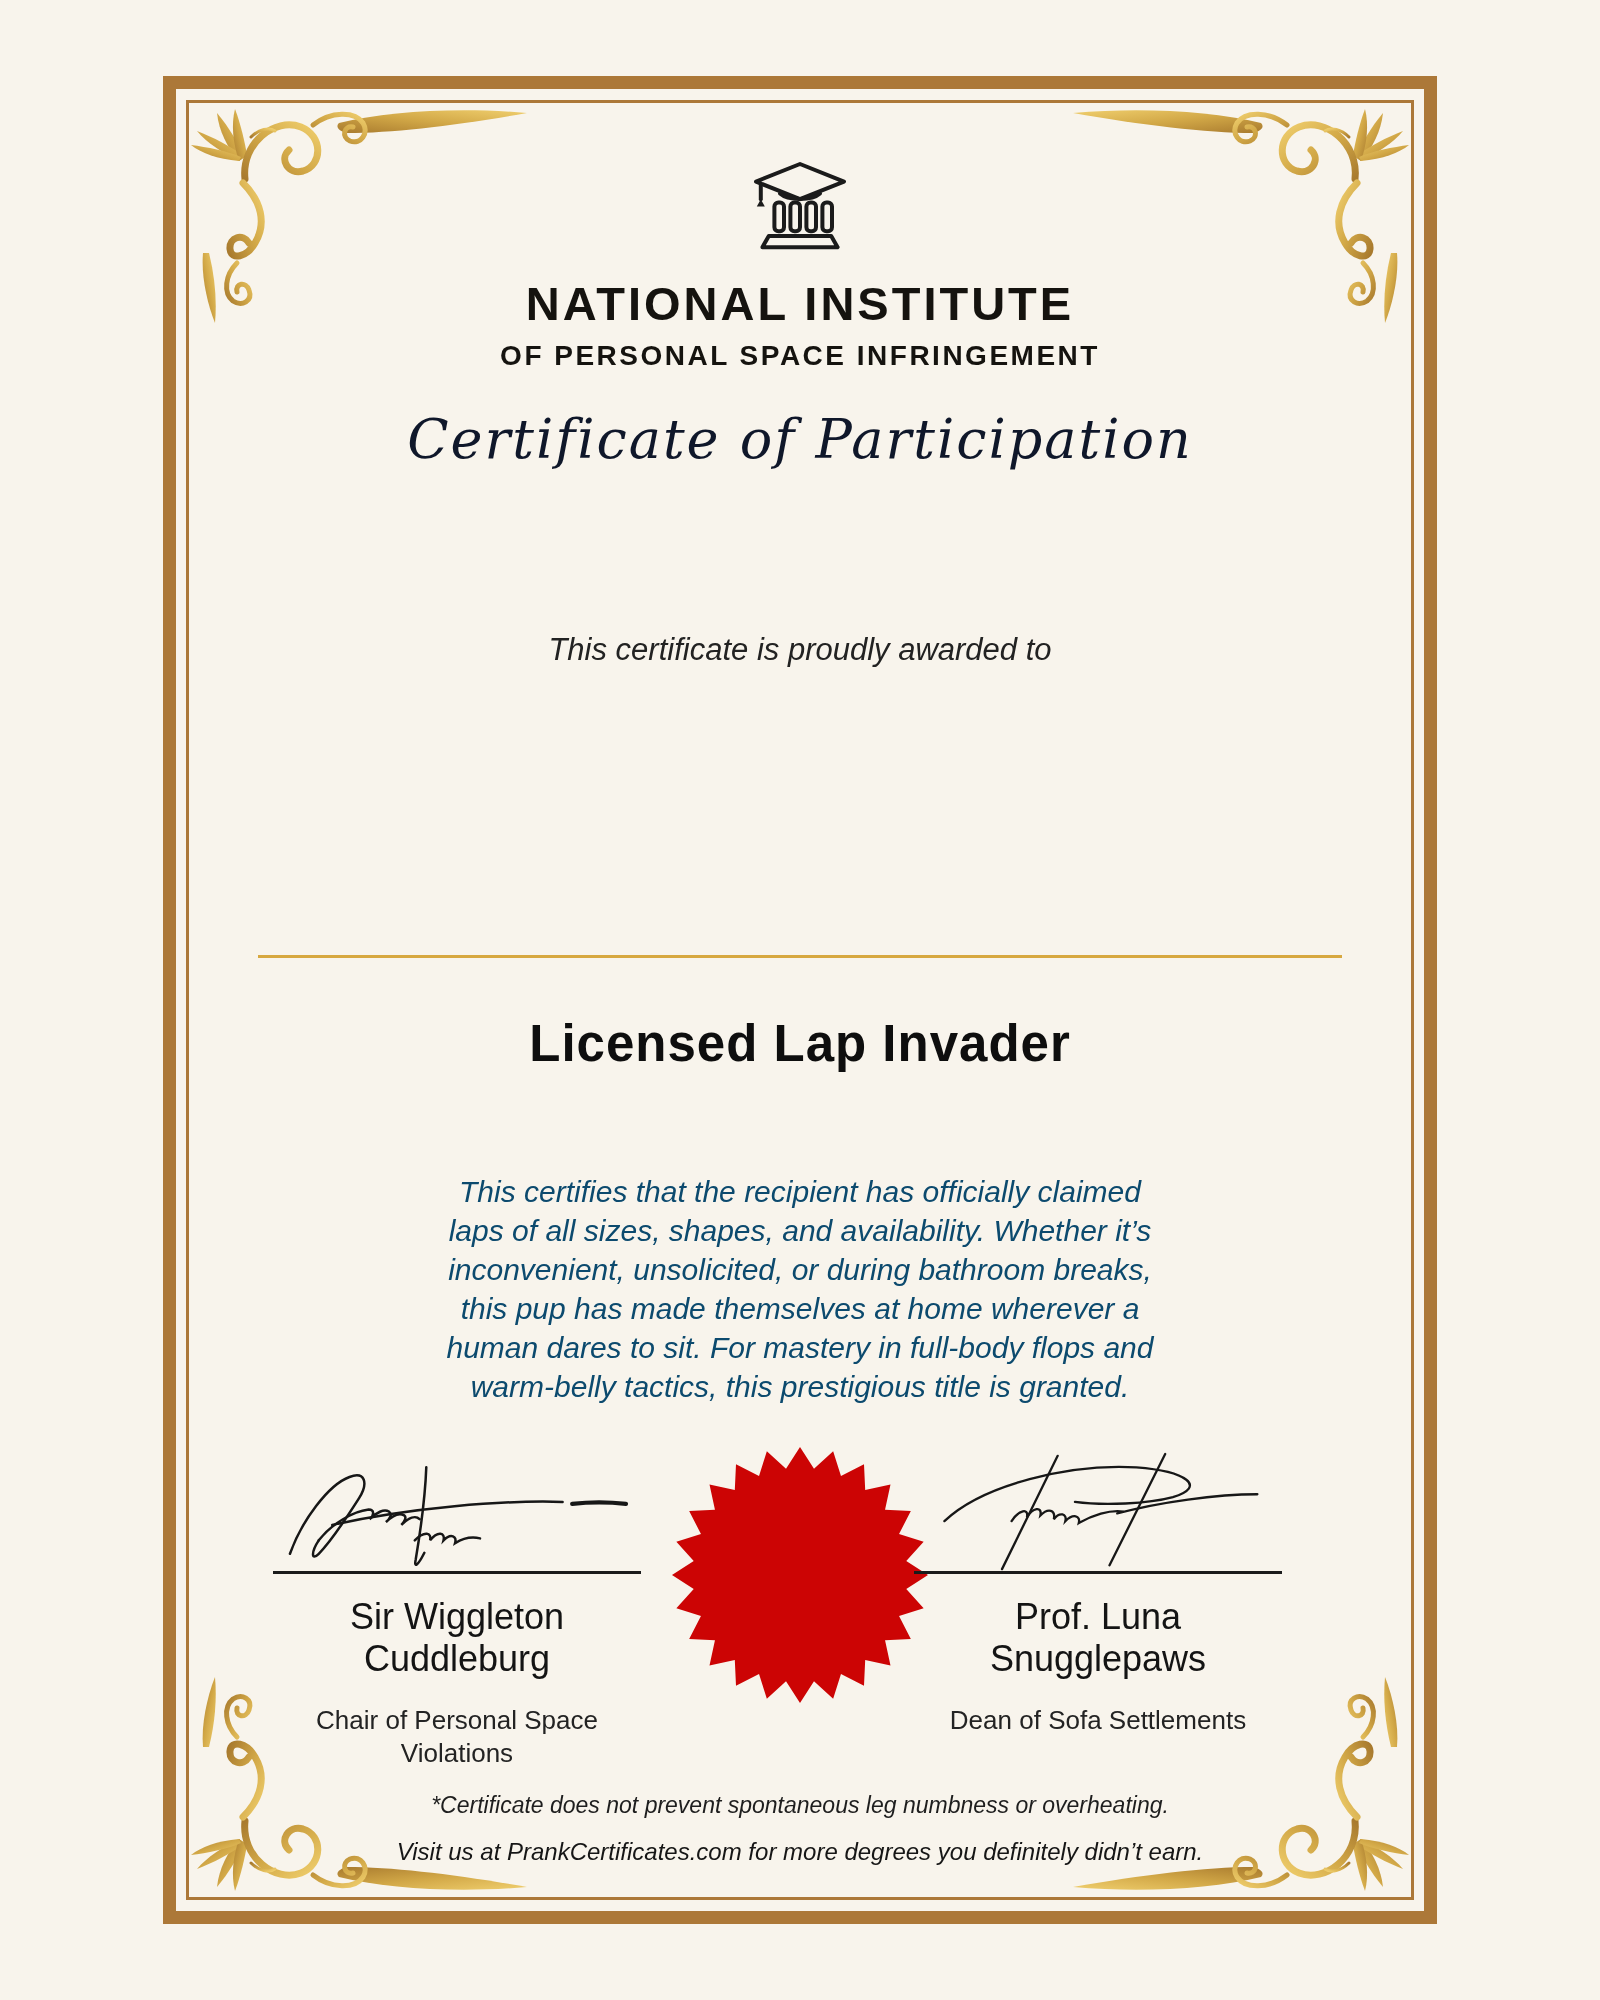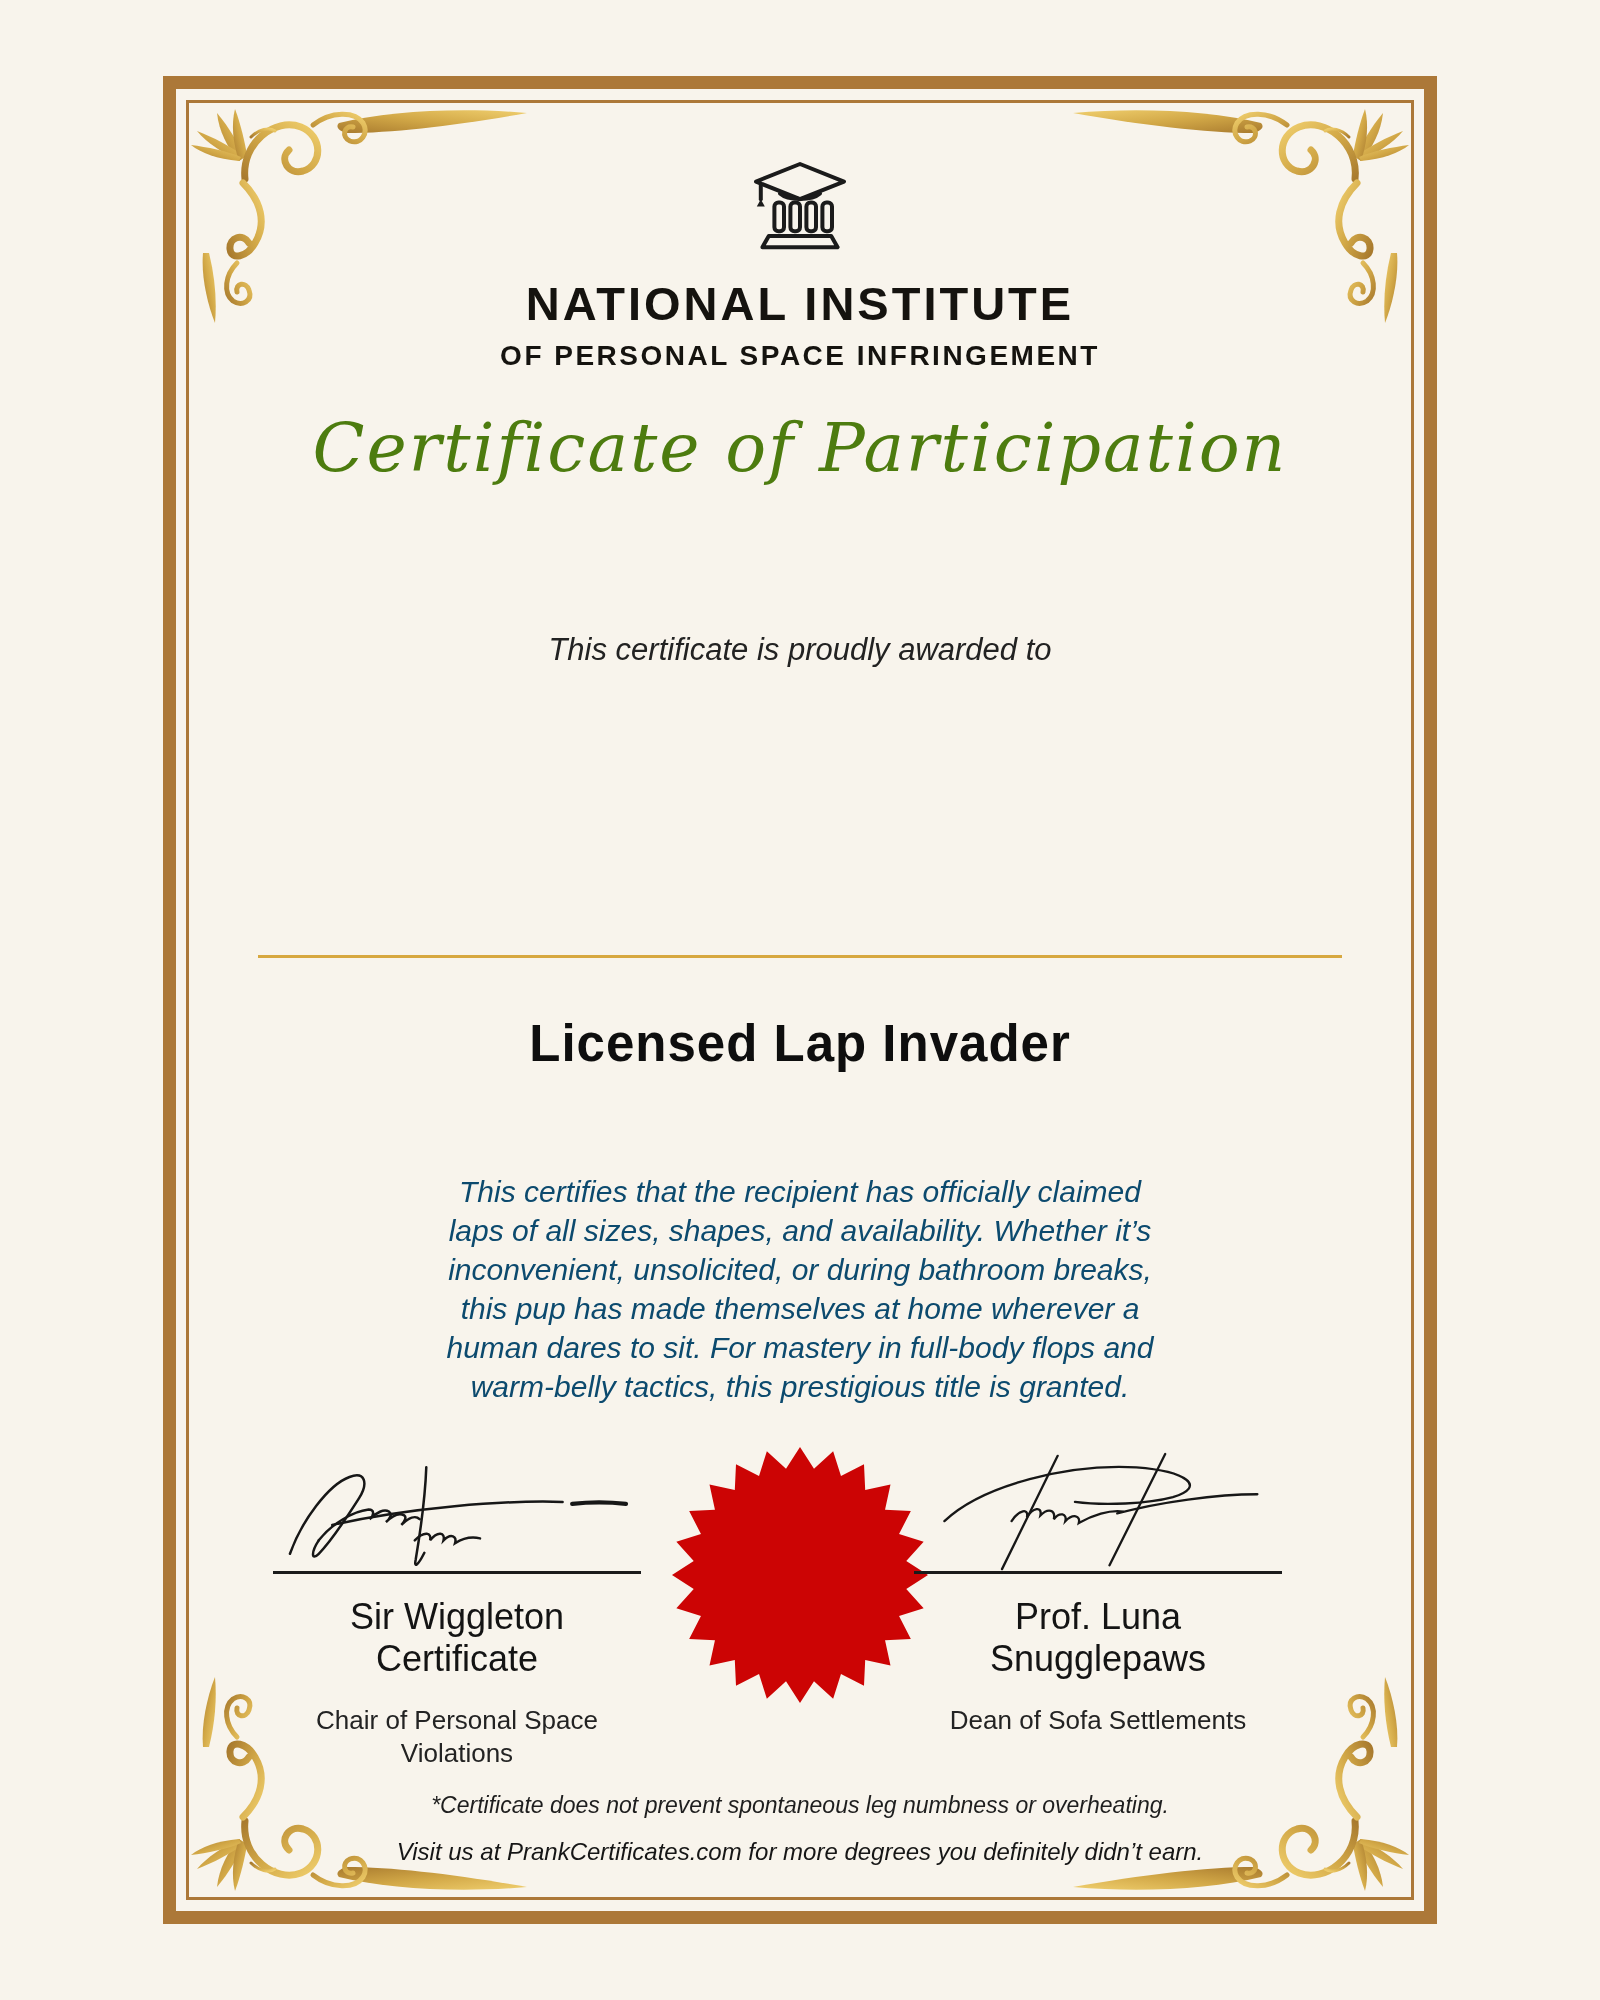--- a/index.html
+++ b/index.html
@@ -24,21 +24,21 @@
   .corner.tl{left:189px;top:103px;}
   .corner.tr{right:189px;top:103px;transform:scaleX(-1);}
   .corner.bl{left:189px;bottom:103px;transform:scaleY(-1);}
   .corner.br{right:189px;bottom:103px;transform:scale(-1,-1);}
   
   .logo{position:absolute;left:748px;top:152px;width:104px;height:104px;}
   .institute-1{top:276px;font-size:47px;font-weight:700;letter-spacing:3px;color:#15130F;}
   .institute-2{top:340px;font-size:28px;font-weight:700;letter-spacing:2.5px;color:#15130F;}
   .script-title{
     top:408px;font-family:"DejaVu Serif", serif;font-style:italic;
-    font-size:68px;letter-spacing:2px;color:#4d7c0f;
+    font-size:54px;letter-spacing:2px;color:#0f172a;
   }
   .awarded{top:632px;font-size:31px;font-style:italic;color:#222;}
   .divider{position:absolute;left:258px;width:1084px;top:955px;border-top:3px solid #D7A840;}
   .recipient{top:1014px;font-size:51px;font-weight:700;letter-spacing:1px;color:#0E0E0E;}
   .body-text{
     top:1172px;font-size:30px;font-style:italic;line-height:39px;color:#0c4a6e;
     white-space:pre-line;
   }
   
   .sig-block{position:absolute;top:1452px;width:380px;text-align:center;}
@@ -171,21 +171,21 @@
       <g fill="none" stroke="#171717" stroke-width="2.6" stroke-linecap="round">
         <path d="M16,106 C28,72 56,34 78,26 C94,20 98,32 88,48 C74,70 56,96 46,106 C38,114 38,104 46,92"></path>
         <path d="M46,92 C60,74 82,62 98,60 C104,60 104,66 99,70 C106,63 114,59 119,62 C123,65 120,70 116,73 C123,66 130,63 135,66 C138,68 135,73 132,76 C140,68 147,66 151,70"></path>
         <path d="M158,16 C157,44 152,82 147,112 C145,121 149,119 156,105"></path>
         <path d="M146,92 C156,82 164,84 162,92 C170,82 178,84 176,92 C184,84 190,88 188,95 C196,90 206,88 214,90"></path>
         <path d="M60,76 C140,58 240,50 300,52"></path>
         <path stroke-width="4.5" d="M310,54 C328,52 348,52 366,54"></path>
       </g>
     </svg>
     <div class="sig-line"></div>
-    <div class="sig-name">Sir Wiggleton Certificate</div>
+    <div class="sig-name">Sir Wiggleton Cuddleburg</div>
     <div class="sig-role">Chair of Personal Space
 Violations</div>
   </div>
 
   <svg class="seal" viewBox="0 0 260 260">
     <polygon points="259.0,130.0 237.1,144.1 254.6,163.4 229.8,171.3 241.7,194.5 215.7,195.7 221.2,221.2 195.7,215.7 194.5,241.7 171.3,229.8 163.4,254.6 144.1,237.1 130.0,259.0 115.9,237.1 96.6,254.6 88.7,229.8 65.5,241.7 64.3,215.7 38.8,221.2 44.3,195.7 18.3,194.5 30.2,171.3 5.4,163.4 22.9,144.1 1.0,130.0 22.9,115.9 5.4,96.6 30.2,88.7 18.3,65.5 44.3,64.3 38.8,38.8 64.3,44.3 65.5,18.3 88.7,30.2 96.6,5.4 115.9,22.9 130.0,1.0 144.1,22.9 163.4,5.4 171.3,30.2 194.5,18.3 195.7,44.3 221.2,38.8 215.7,64.3 241.7,65.5 229.8,88.7 254.6,96.6 237.1,115.9" fill="#CC0404"></polygon>
   </svg>
 
   <div class="sig-block right">
     <svg class="sig-art" viewBox="0 0 380 125">

